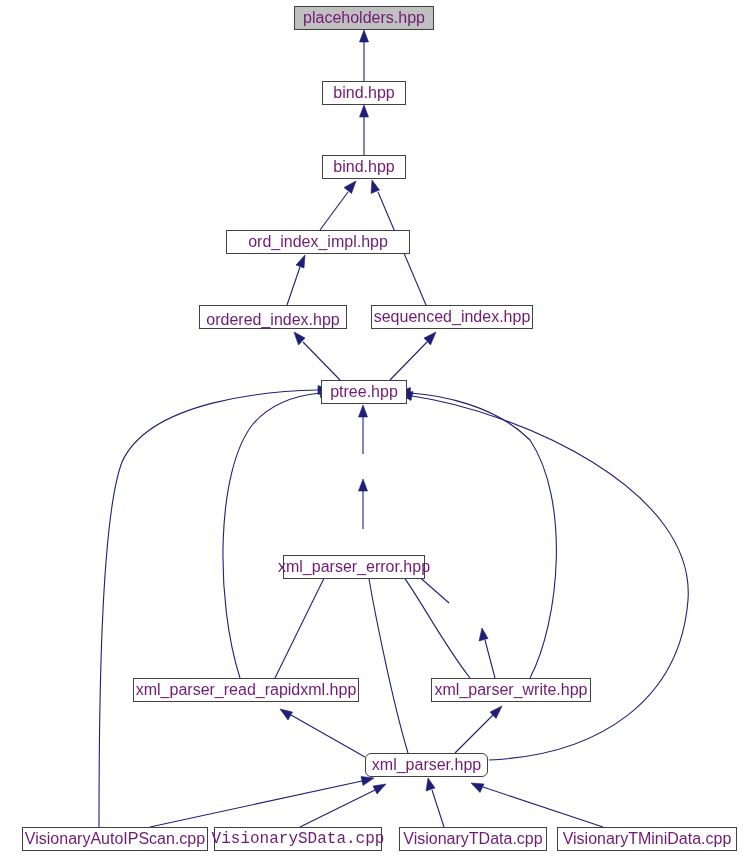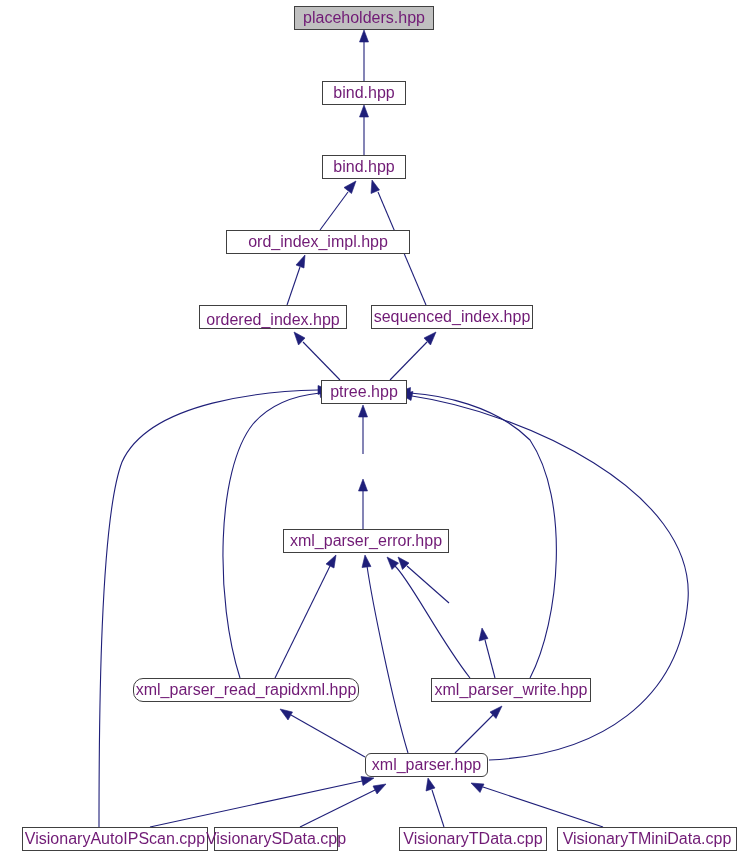--- a/index.html
+++ b/index.html
@@ -192,36 +192,36 @@
   </div>
   <div class="node" style="left:199px; top:305px; width:148px;align-items:flex-end;">
     <span>ordered_index.hpp</span>
   </div>
   <div class="node" style="left:371px; top:305px; width:162px;">
     <span>sequenced_index.hpp</span>
   </div>
   <div class="node" style="left:321px; top:380px; width:86px;">
     <span>ptree.hpp</span>
   </div>
-  <div class="node" style="left:283px; top:529px; width:166px;align-items:center;">
+  <div class="node" style="left:283px; top:555px; width:142px;align-items:center;">
     <span>xml_parser_error.hpp</span>
   </div>
-  <div class="node" style="left:133px; top:678px; width:226px;border-radius:10px;">
+  <div class="node" style="left:133px; top:678px; width:226px;">
     <span>xml_parser_read_rapidxml.hpp</span>
   </div>
   <div class="node" style="left:431px; top:678px; width:160px;">
     <span>xml_parser_write.hpp</span>
   </div>
   <div class="node" style="left:365px; top:753px; width:123px;border-radius:6px;">
     <span>xml_parser.hpp</span>
   </div>
   <div class="node" style="left:22px; top:827px; width:186px;">
     <span>VisionaryAutoIPScan.cpp</span>
   </div>
-  <div class="node" style="left:214px; top:827px; width:124px;">
+  <div class="node" style="left:214px; top:827px; width:168px;font-family:Liberation Mono, monospace;">
     <span>VisionarySData.cpp</span>
   </div>
   <div class="node" style="left:384px; top:827px; width:148px;margin-left:15px;">
     <span>VisionaryTData.cpp</span>
   </div>
   <div class="node" style="left:557px; top:827px; width:180px;">
     <span>VisionaryTMiniData.cpp</span>
   </div>
 </div>
 

